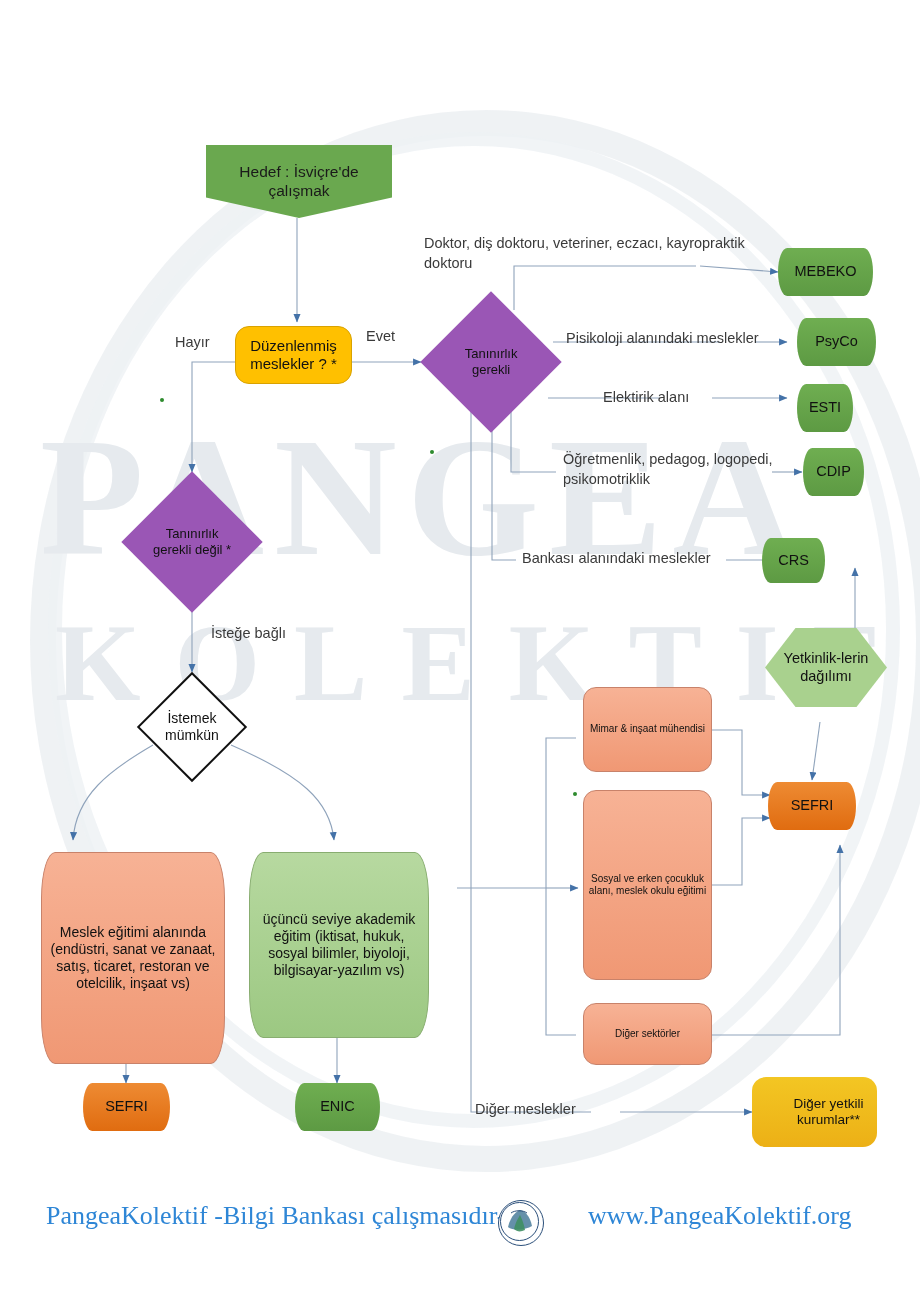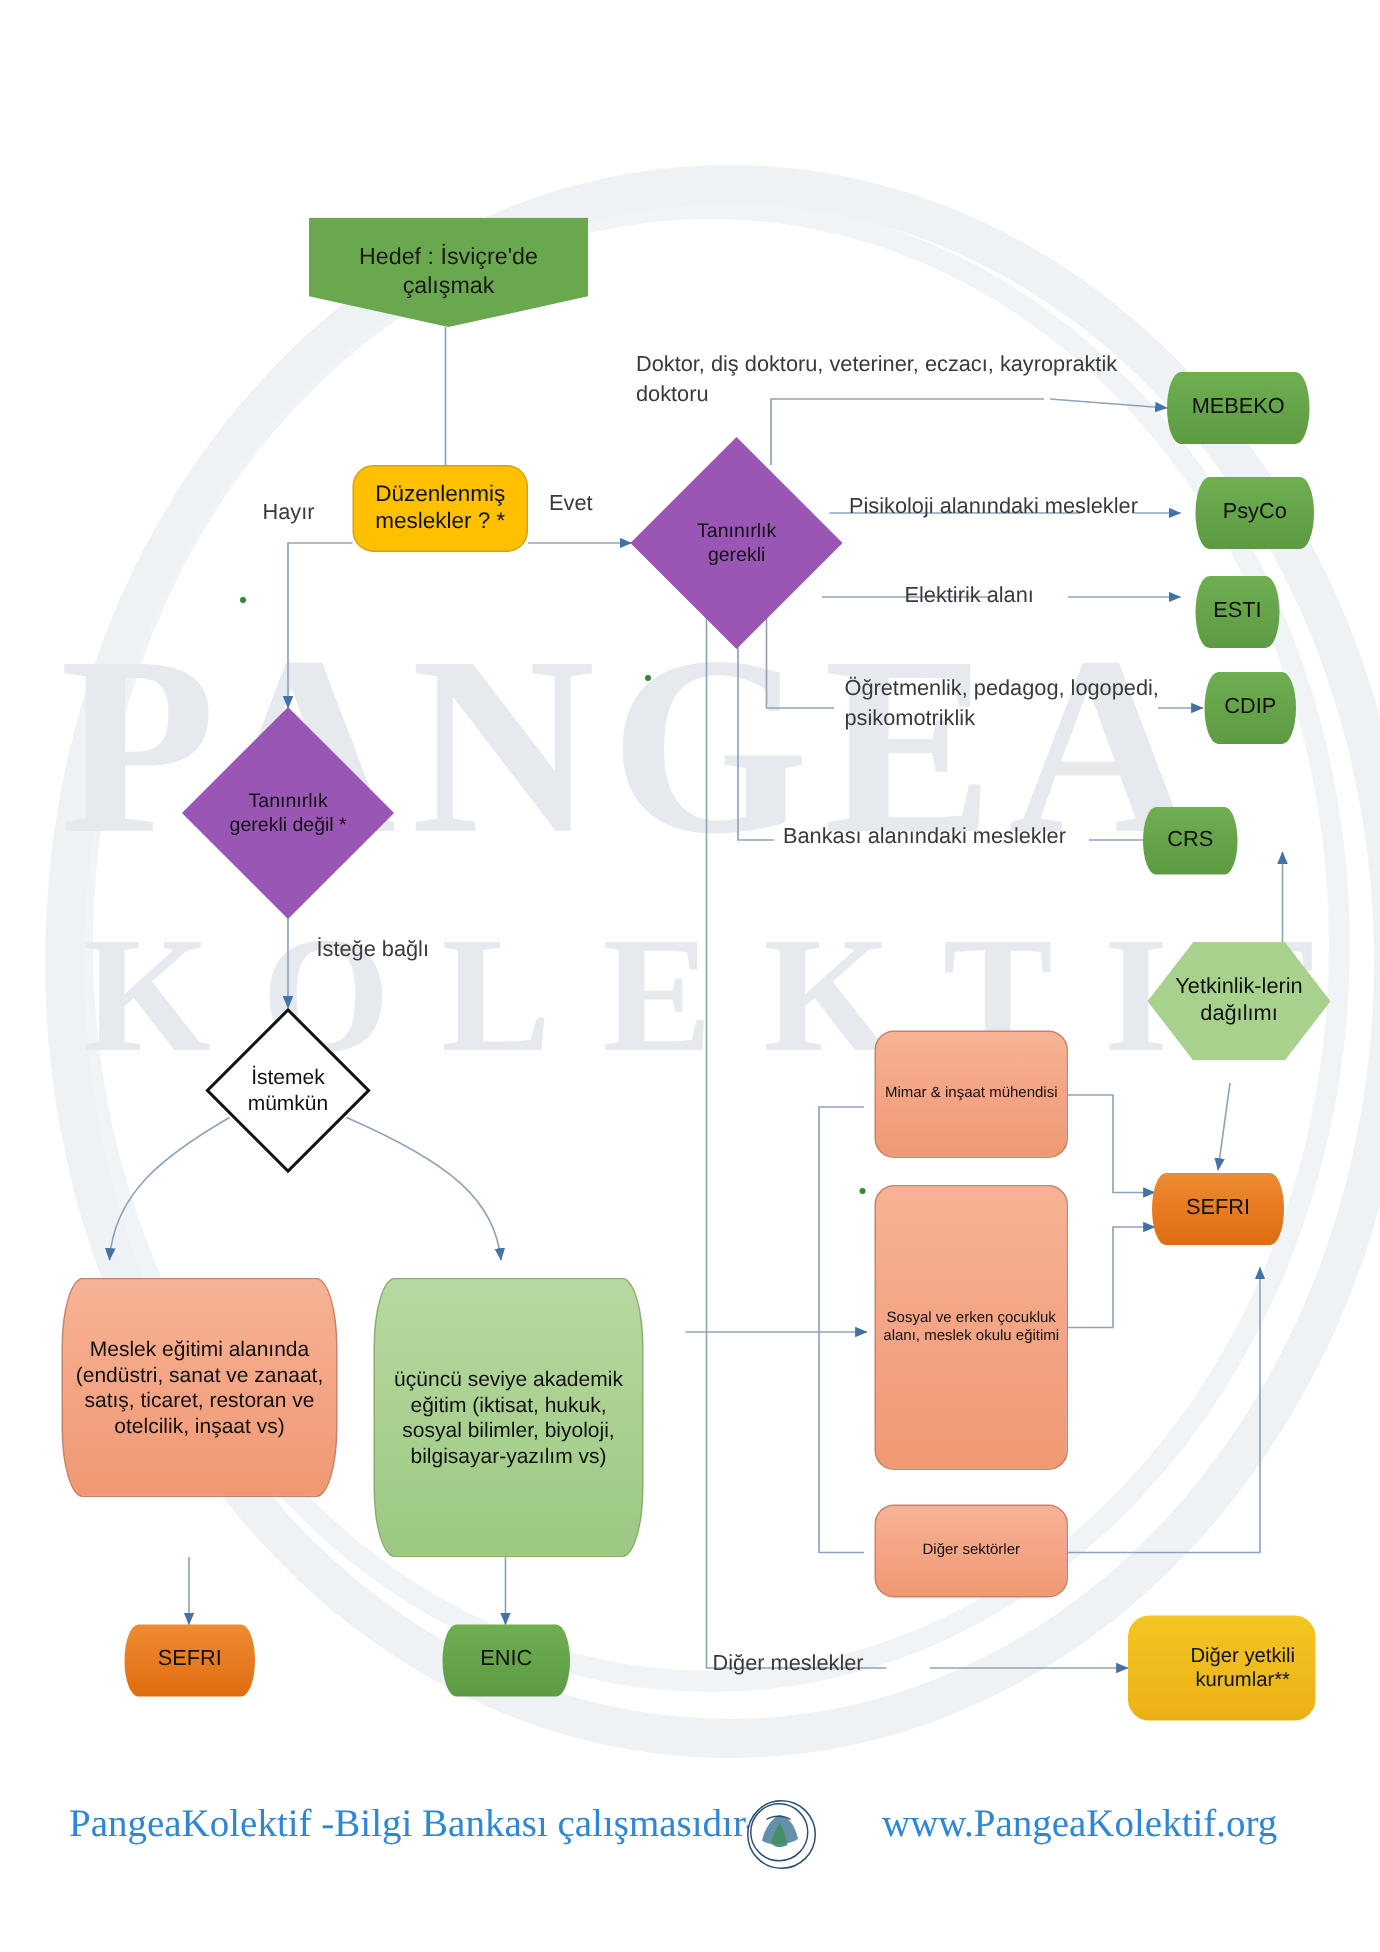--- a/index.html
+++ b/index.html
@@ -134,21 +134,21 @@
       <path d="M712,1035 L840,1035 L840,845" marker-end="url(#ah)"></path>
     </g>
   </svg>
 
   <div id="nodes">
 
     <div class="node pentagon" style="left:206px;top:145px;width:186px;height:73px;">
       <span>Hedef : İsviçre'de çalışmak</span>
     </div>
 
-    <div class="node yellowbox" style="left:235px;top:310px;width:117px;height:58px;">
+    <div class="node yellowbox" style="left:235px;top:326px;width:117px;height:58px;">
       <span>Düzenlenmiş meslekler ? *</span>
     </div>
 
     <div class="node diamond" style="left:441px;top:312px;width:100px;height:100px;">
       <span>Tanınırlık gerekli</span>
     </div>
 
     <div class="node diamond" style="left:142px;top:492px;width:100px;height:100px;">
       <span>Tanınırlık gerekli değil *</span>
     </div>
@@ -170,21 +170,21 @@
       <span>CDIP</span>
     </div>
     <div class="node greenpill" style="left:762px;top:538px;width:63px;height:45px;">
       <span>CRS</span>
     </div>
 
     <div class="node hexagon" style="left:765px;top:628px;width:122px;height:79px;">
       <span>Yetkinlik-lerin dağılımı</span>
     </div>
 
-    <div class="node salmon-barrel" style="left:41px;top:852px;width:184px;height:146px;">
+    <div class="node salmon-barrel" style="left:41px;top:852px;width:184px;height:212px;">
       <span>Meslek eğitimi alanında (endüstri, sanat ve zanaat, satış, ticaret, restoran ve otelcilik, inşaat vs)</span>
     </div>
     <div class="node green-barrel" style="left:249px;top:852px;width:180px;height:186px;">
       <span>üçüncü seviye akademik eğitim (iktisat, hukuk, sosyal bilimler, biyoloji, bilgisayar-yazılım vs)</span>
     </div>
 
     <div class="node orange" style="left:83px;top:1083px;width:87px;height:48px;">
       <span>SEFRI</span>
     </div>
     <div class="node greenpill" style="left:295px;top:1083px;width:85px;height:48px;">

